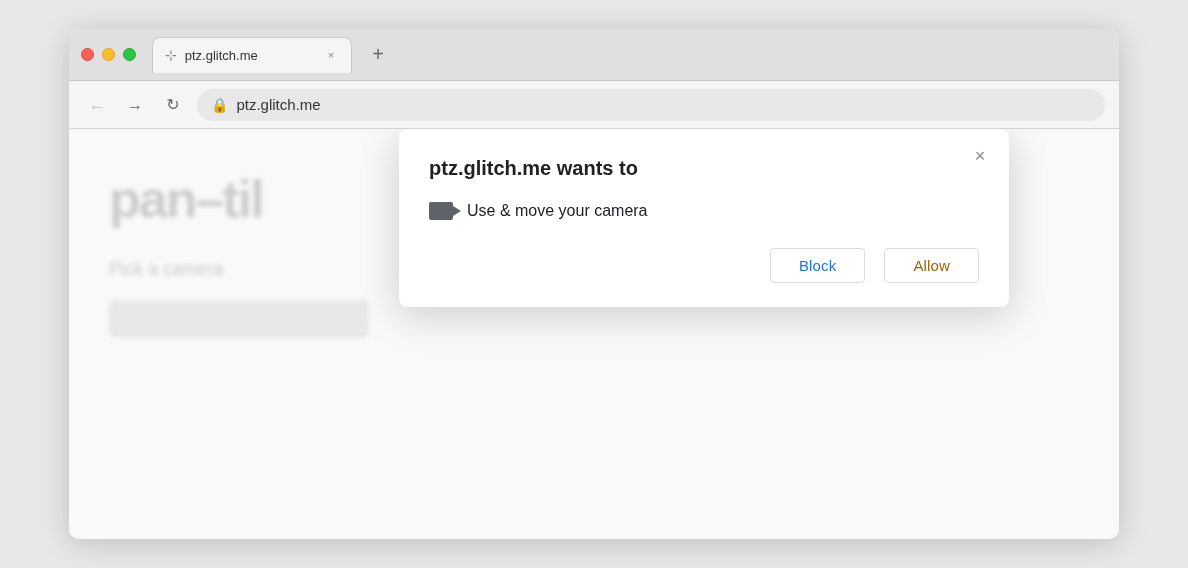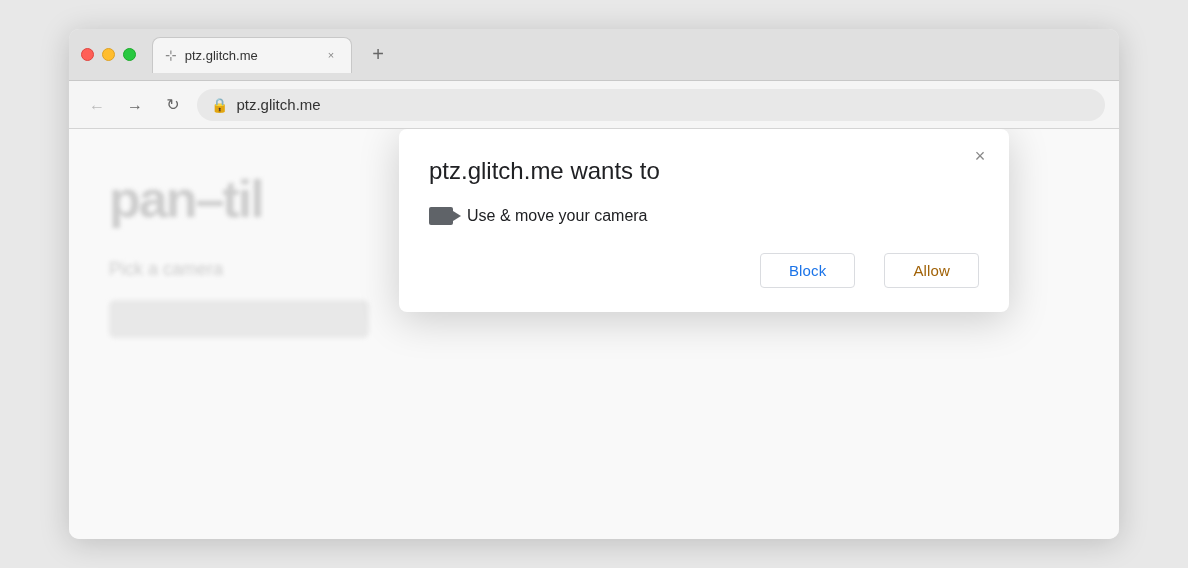--- a/index.html
+++ b/index.html
@@ -217,22 +217,22 @@
       display: flex;
       align-items: center;
       justify-content: center;
       font-size: 18px;
       color: #888;
       cursor: pointer;
       border-radius: 50%;
     }
 
     .popup-title {
-      font-size: 24px;
-      font-weight: 400;
+      font-size: 20px;
+      font-weight: 700;
       color: #202124;
       margin-bottom: 22px;
     }
 
     .popup-permission-row {
       display: flex;
       align-items: center;
       gap: 14px;
       margin-bottom: 28px;
     }
@@ -260,21 +260,21 @@
     }
 
     .permission-text {
       font-size: 16px;
       color: #202124;
     }
 
     .popup-buttons {
       display: flex;
       justify-content: flex-end;
-      gap: 29px;
+      gap: 19px;
     }
 
     .popup-btn {
       padding: 8px 28px;
       border-radius: 4px;
       font-size: 15px;
       font-weight: 500;
       cursor: pointer;
       border: 1px solid #dadce0;
       background: #fff;

